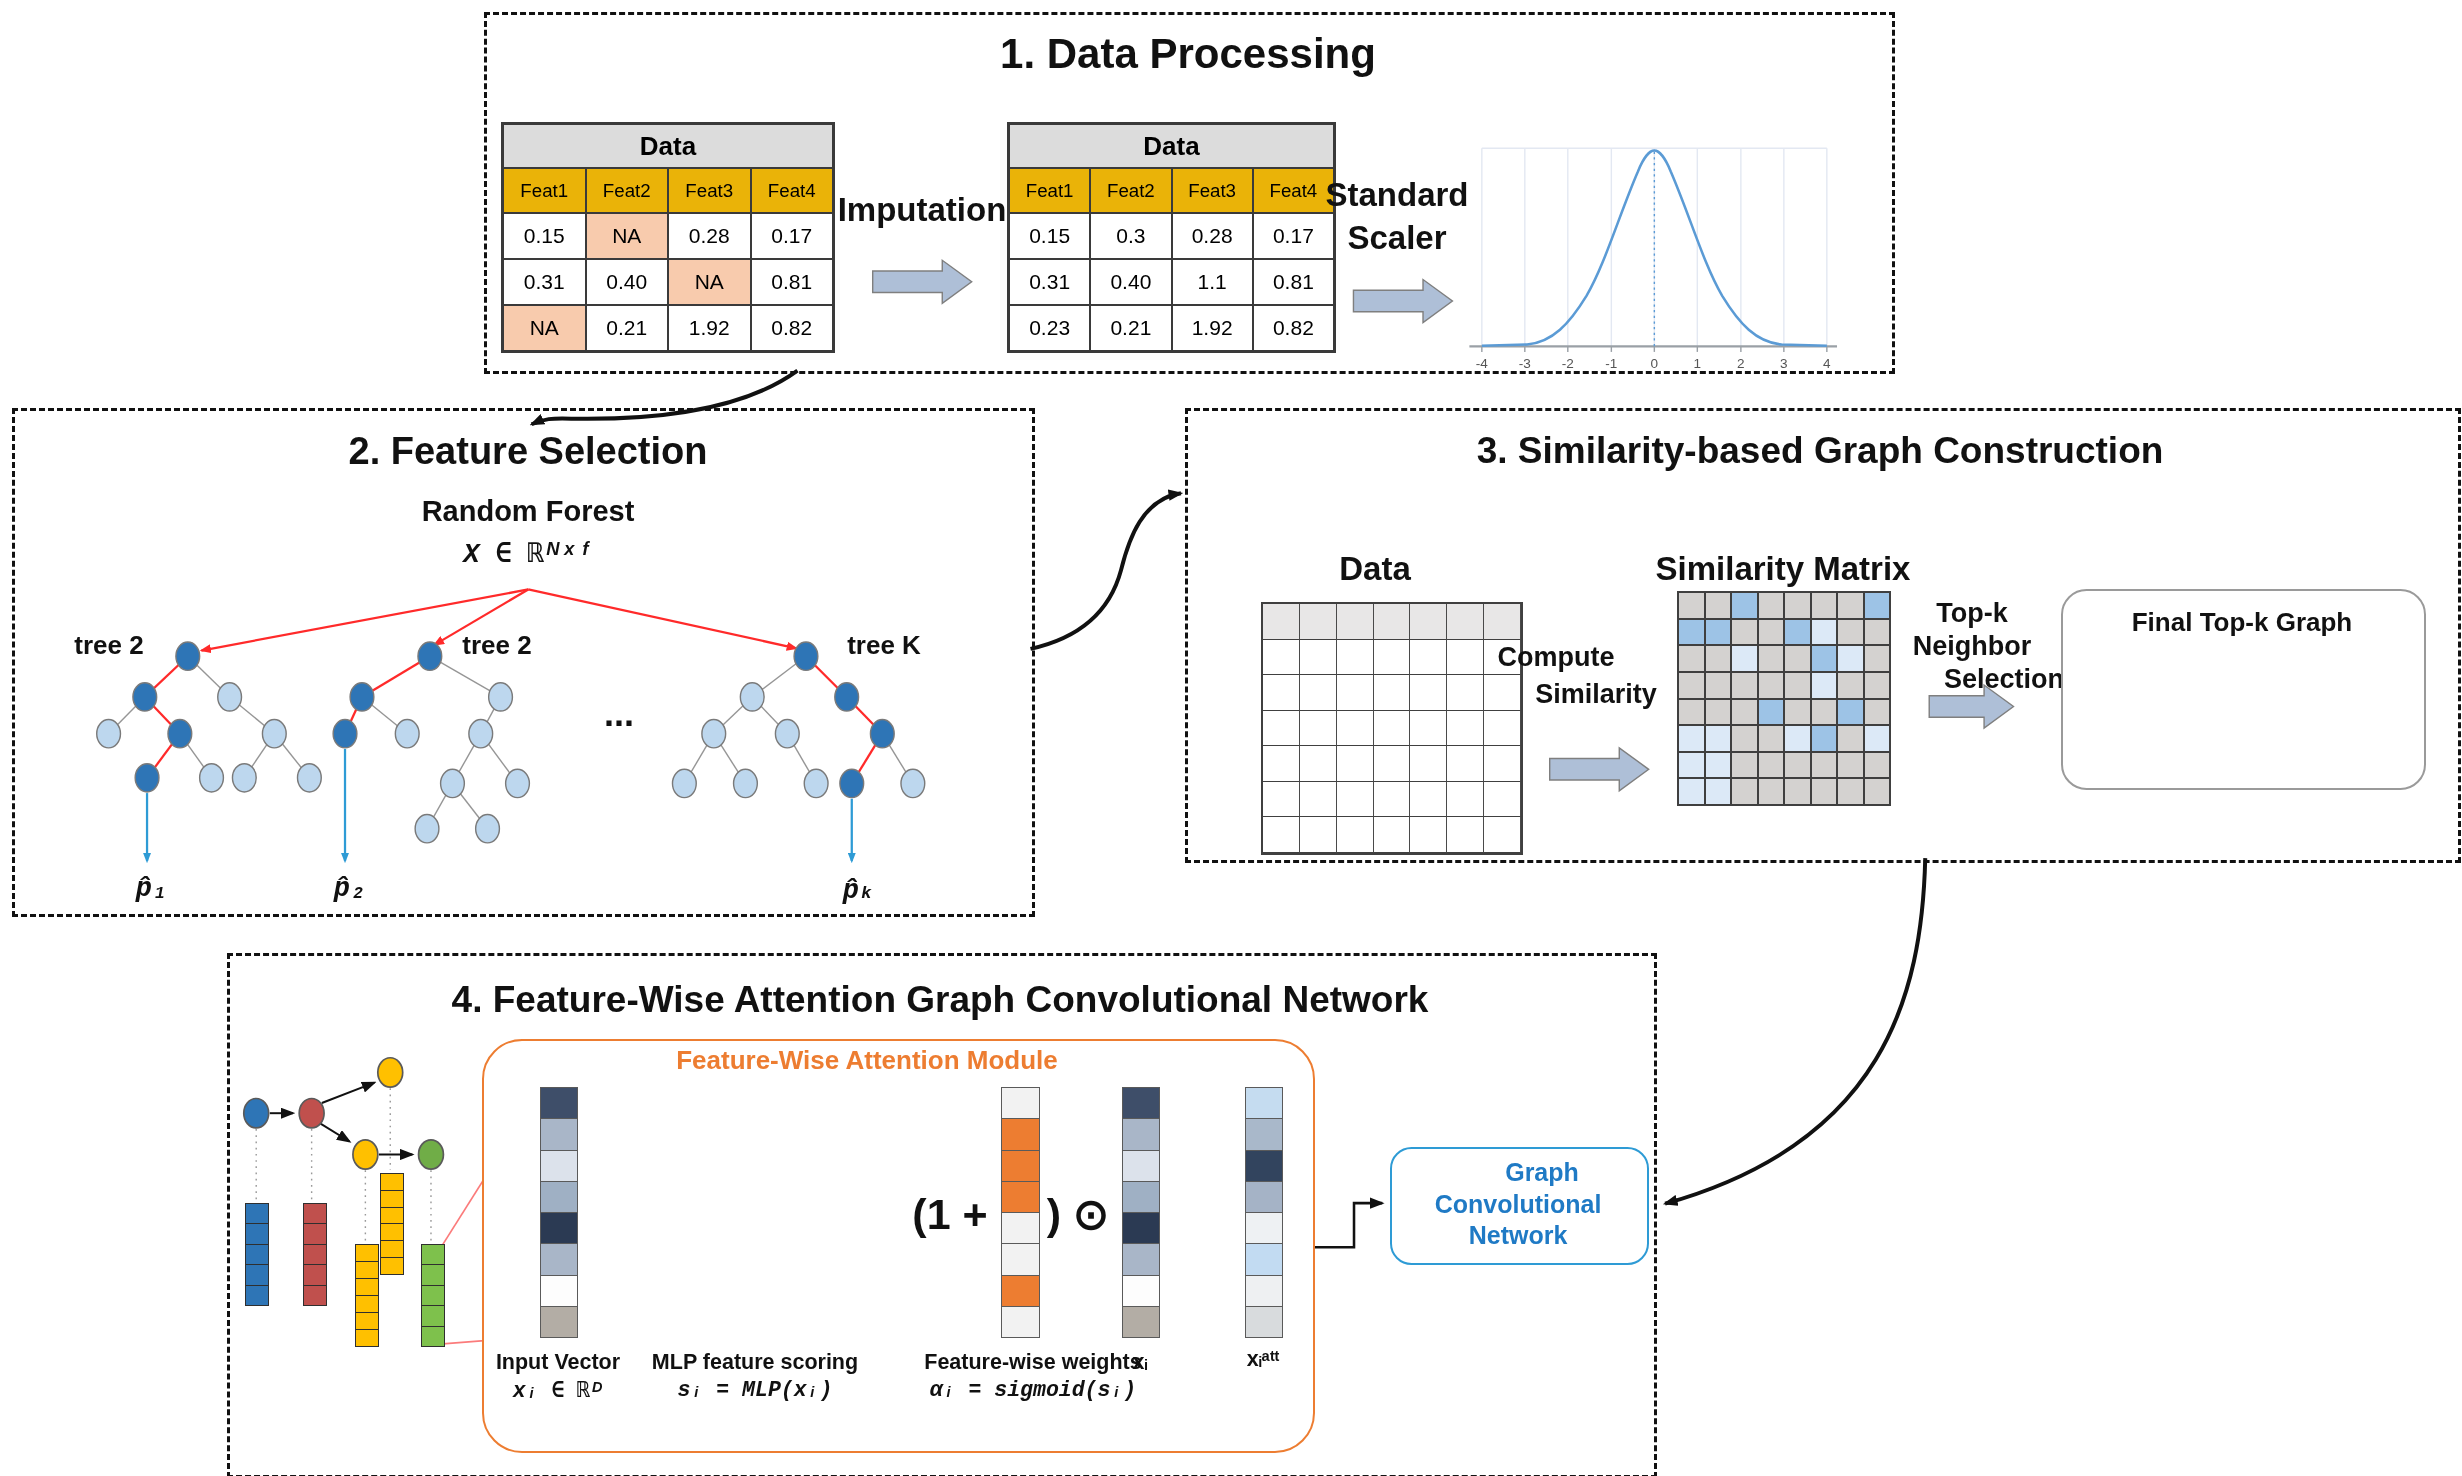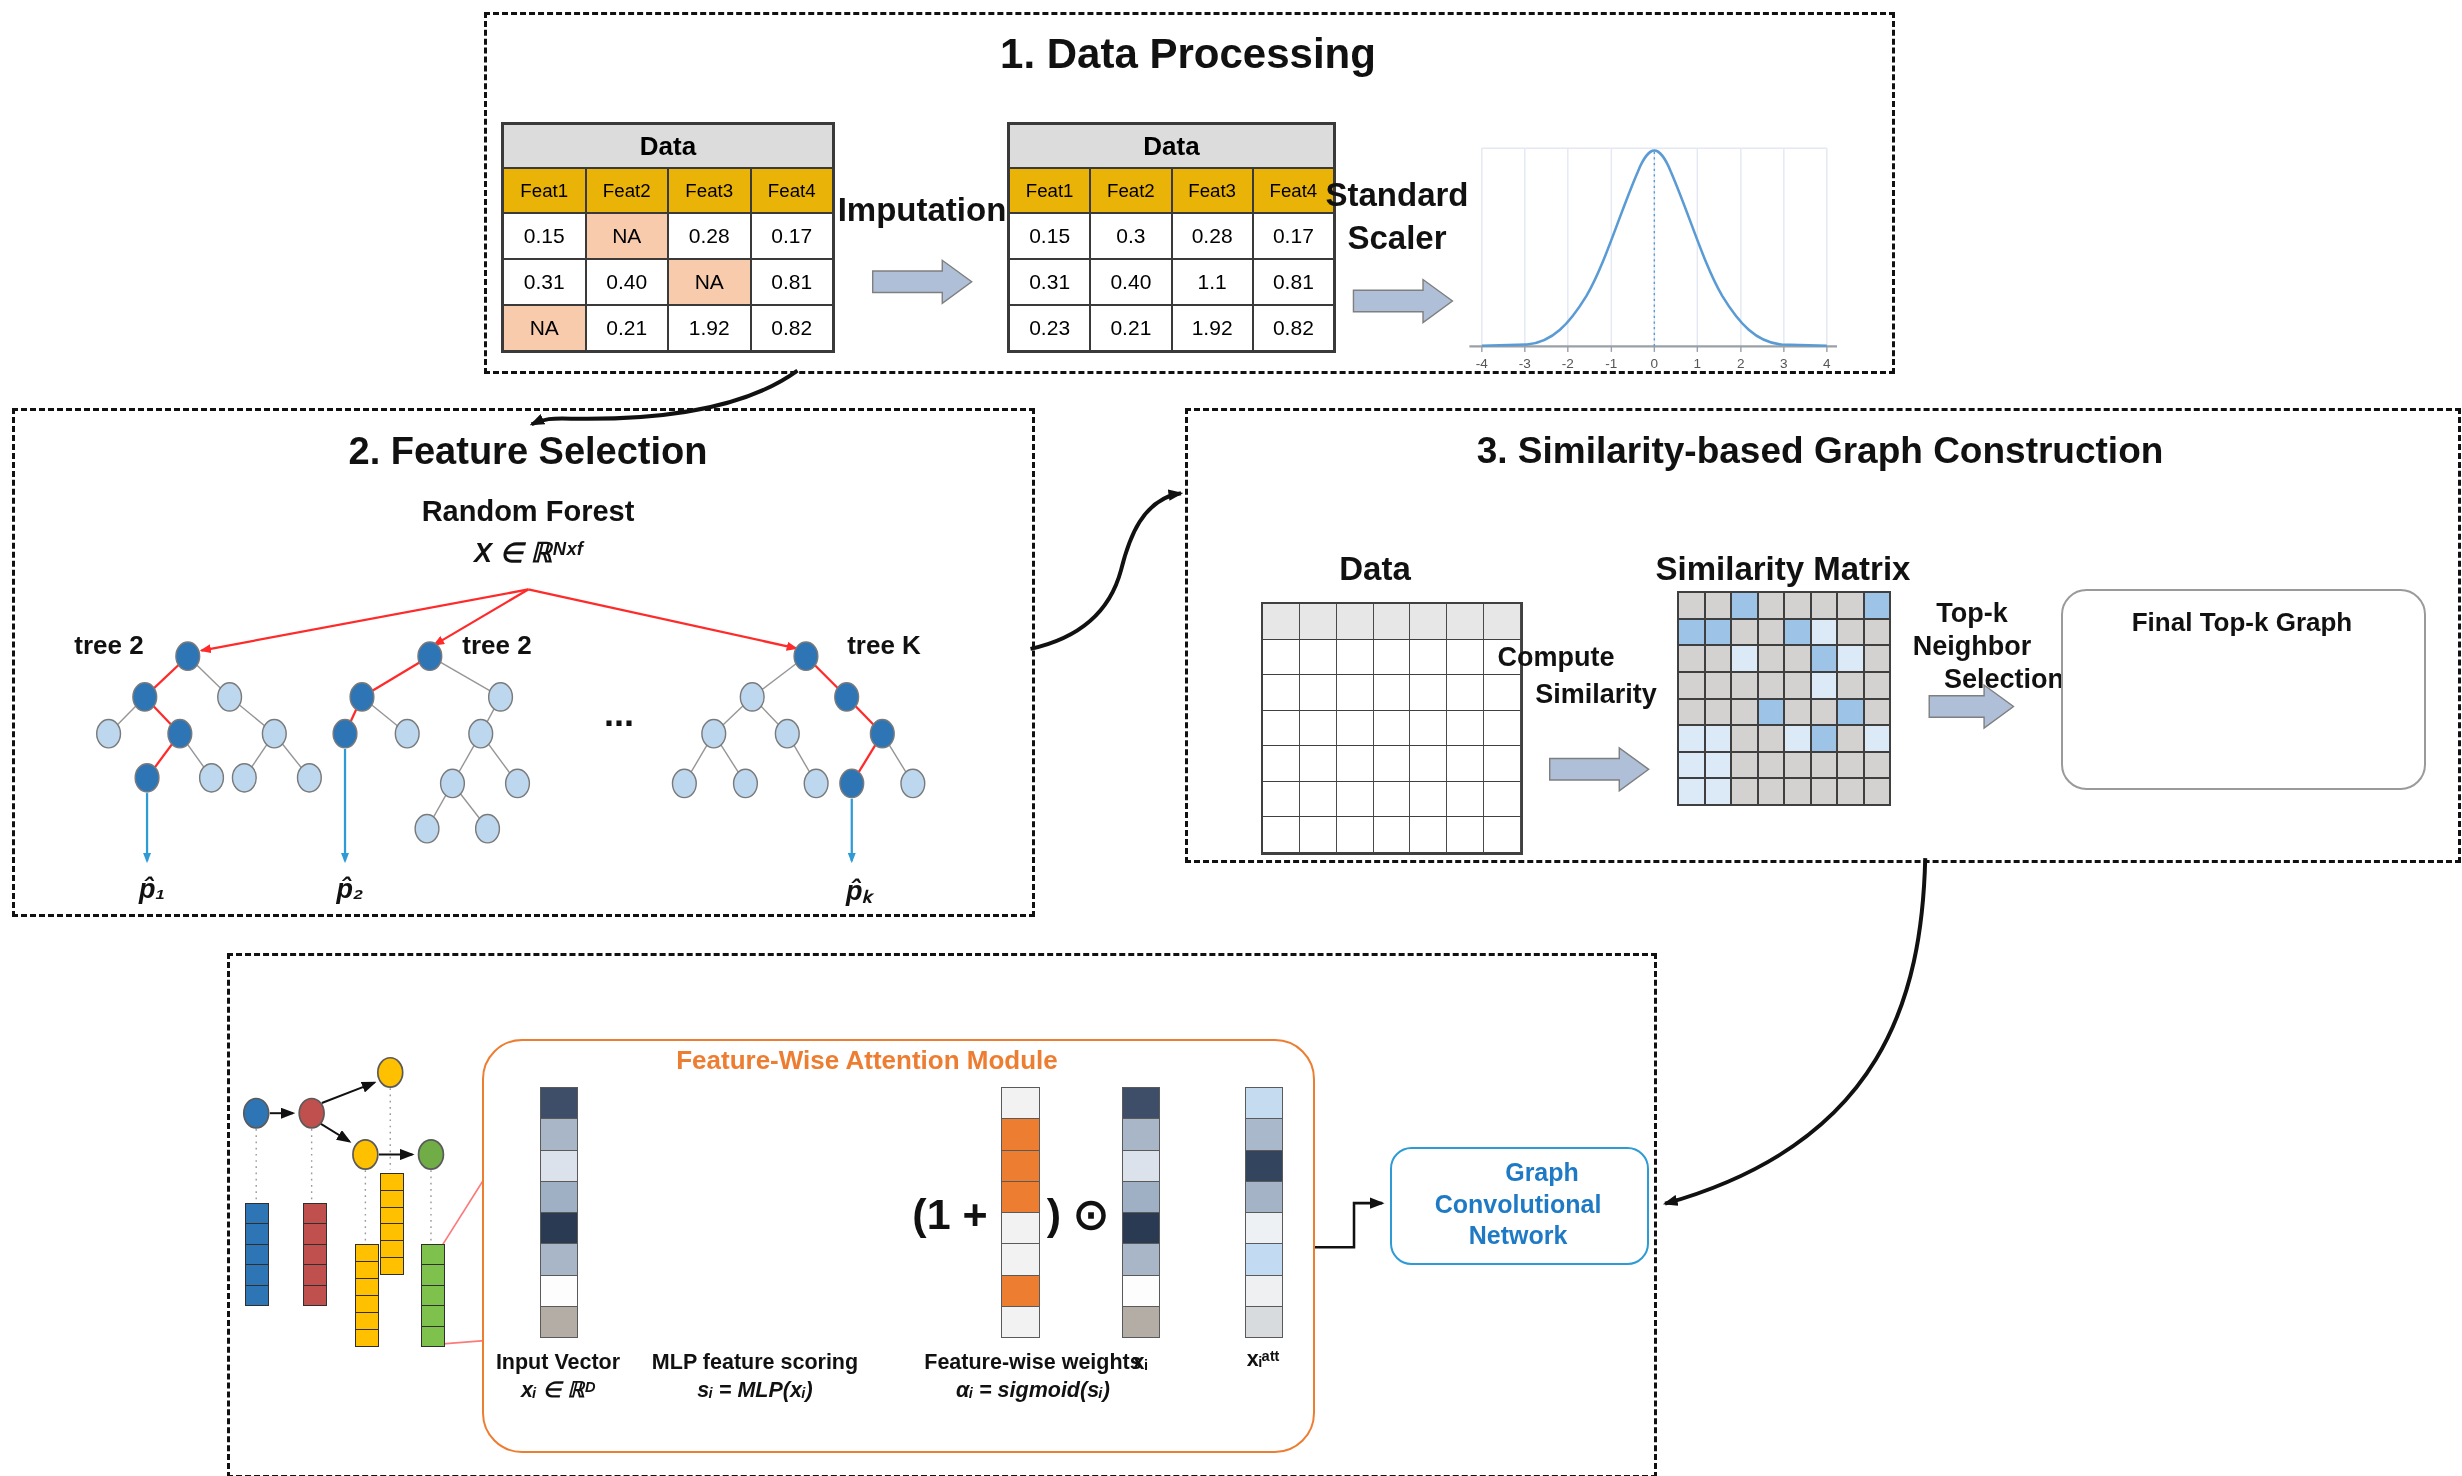--- a/index.html
+++ b/index.html
@@ -1,19 +1,19 @@
 <!DOCTYPE html>
 <html style="font-size:9px"><head>
 <meta charset="utf-8">
 <style>
   html,body{margin:0;padding:0;background:#fff;font-family:"Liberation Sans",sans-serif;}
   #canvas{position:relative;width:2462px;height:1477px;background:#fff;overflow:hidden;}
   .secbox{position:absolute;border:3.4px dashed #111;background:transparent;}
   .t{position:absolute;transform:translate(-50%,-50%);white-space:nowrap;font-weight:bold;color:#111;}
-  .ital{font-style:italic;}
+  .ital{font-style:italic;font-family:Liberation Mono, monospace;}
   svg{position:absolute;left:0;top:0;pointer-events:none;}
   
   .dtable{position:absolute;display:grid;grid-template-columns:repeat(4,1fr);background:#fff;border:2.3px solid #3a3a3a;}
   .dtable .tt{grid-column:1/5;background:#DCDCDC;border:0.8px solid #3a3a3a;border-bottom:1.7px solid #3a3a3a;display:flex;align-items:center;justify-content:center;font-size:26px;font-weight:bold;}
   .dtable .hd{background:#eab308;border:0.8px solid #3a3a3a;display:flex;align-items:center;justify-content:center;font-size:18.7px;}
   .dtable .cl{background:#fff;border:0.8px solid #3a3a3a;display:flex;align-items:center;justify-content:center;font-size:21px;}
   .dtable .na{background:#F8CBAD;}
   
   .dgrid{position:absolute;display:grid;background:#fff;border:2px solid #404040;}
   .dgrid .c{border-right:0.8px solid #4a4a4a;border-bottom:1.7px solid #404040;}
@@ -472,20 +472,21 @@
       <div class="c" style="background: rgb(212, 210, 208);"></div>
     </div>
 
   <div class="t" style="left:1972px;top:613px;font-size:27px;">Top-k</div>
   <div class="t" style="left:1972px;top:646px;font-size:27px;">Neighbor</div>
   <div class="t" style="left:1972px;top:679px;font-size:27px;margin-left:32px;">Selection</div>
 
   <div class="round" style="left:2061px;top:589px;width:361px;height:197px;border:2px solid #9a9a9a;border-radius:25.5px;z-index:0;"></div>
   <div class="t" style="left:2242px;top:622px;font-size:26px;">Final Top-k Graph</div>
 
+  <div class="t" style="left:940px;top:1000px;font-size:37px;">4. Feature-Wise Attention Graph Convolutional Network</div>
 
   <div class="round" style="left:482px;top:1039px;width:829px;height:410px;border:2.3px solid #ED7D31;border-radius:40px;z-index:0;"></div>
   <div class="t" style="left:867px;top:1060px;font-size:26px;color:#ED7D31;">Feature-Wise Attention Module</div>
 
   <div id="vBlue" class="mvec" style="left:245px;top:1203px;width:21.5px;height:101px;">
       <div class="c" style="background: rgb(46, 117, 182);"></div>
       <div class="c" style="background: rgb(46, 117, 182);"></div>
       <div class="c" style="background: rgb(46, 117, 182);"></div>
       <div class="c" style="background: rgb(46, 117, 182);"></div>
       <div class="c" style="background: rgb(46, 117, 182);"></div>

